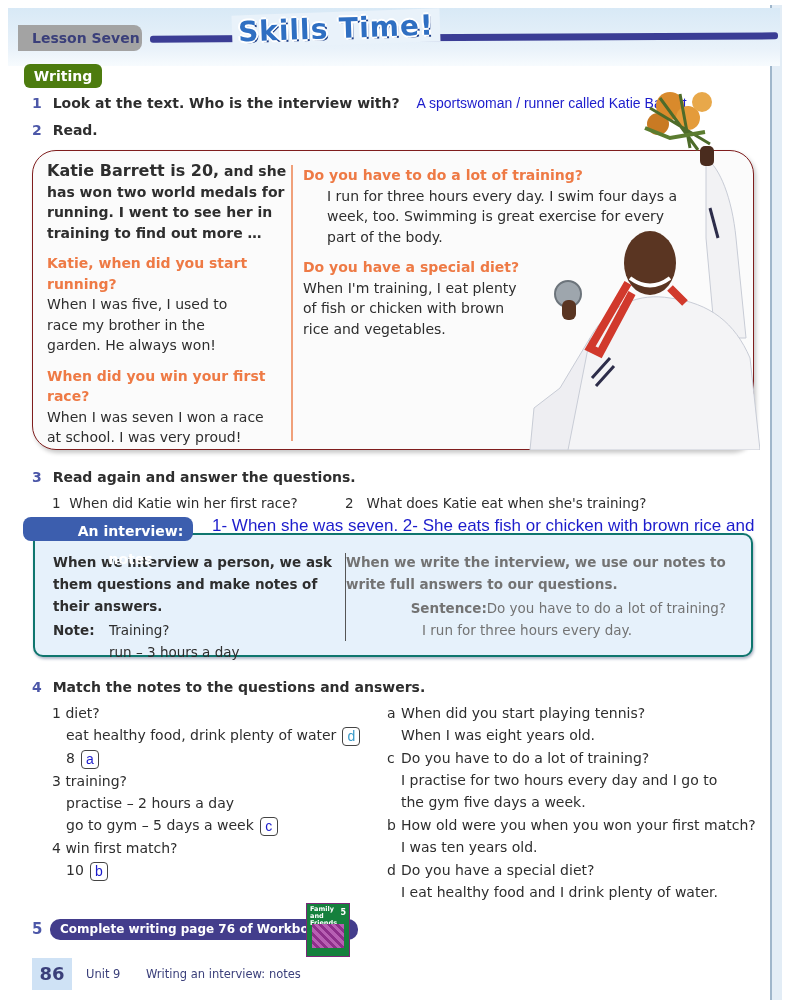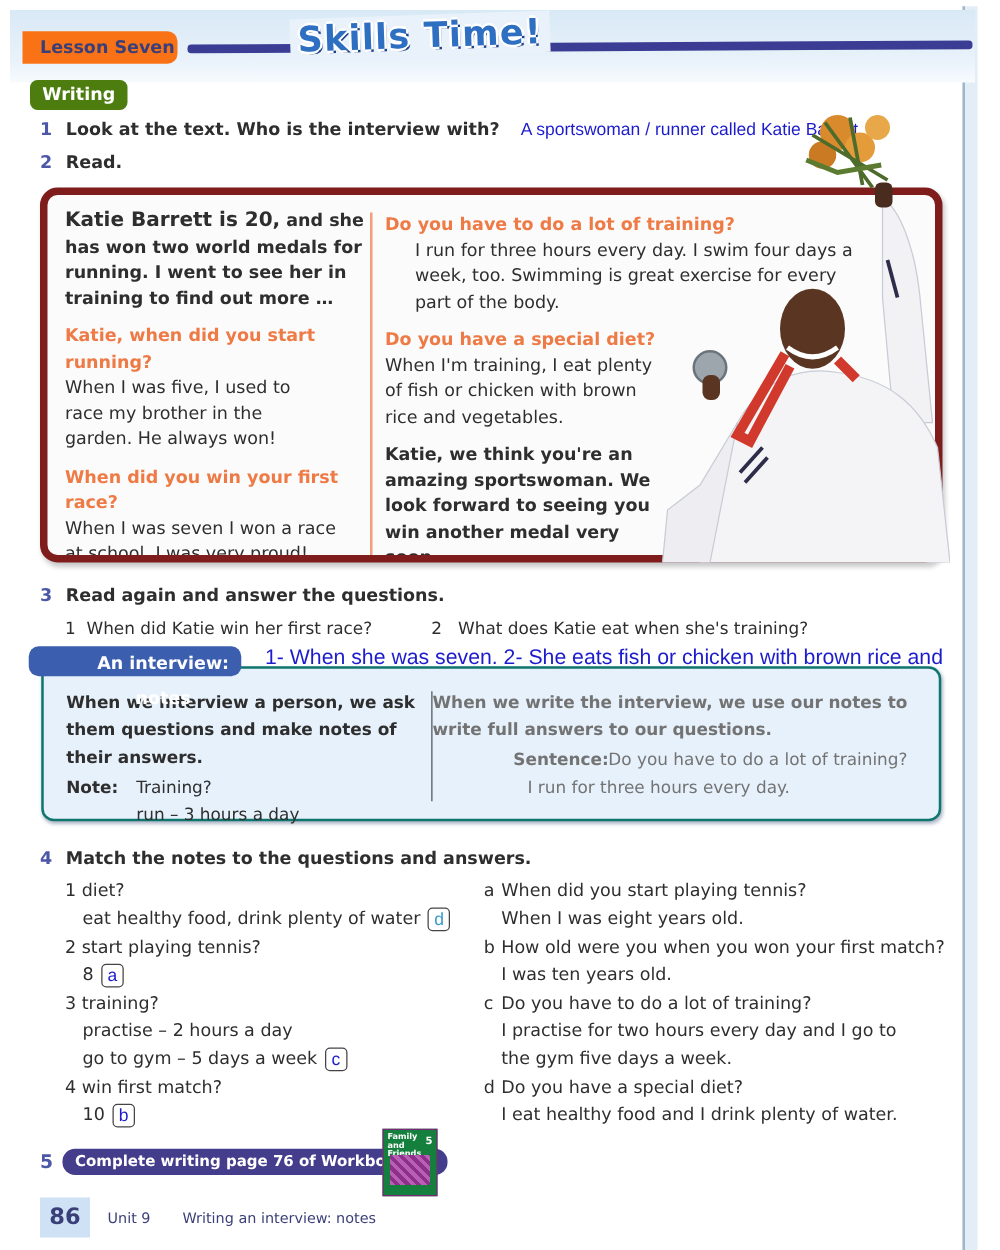--- a/index.html
+++ b/index.html
@@ -6,32 +6,32 @@
     html, body { width: 800px; height: 1000px; overflow: hidden; background: #ffffff; }
     body { font-family: "DejaVu Sans", sans-serif; color: #2a2a2a; position: relative; }
 
     .page { position: absolute; left: 0; top: 0; width: 800px; height: 1000px; background: #fff; }
 
     
     .edge-strip { position: absolute; right: 18px; top: 5px; width: 12px; height: 995px; background: #e3edf6; border-left: 2px solid #9fb6cb; }
 
     
     .header-band { position: absolute; left: 8px; top: 8px; width: 772px; height: 58px; background: linear-gradient(#d8e9f6, #e9f2fa 70%, #f7fbfe); }
-    .lesson-tab { position: absolute; left: 18px; top: 25px; width: 124px; height: 26px; background: #f97316; border-radius: 0 8px 8px 0; color: #3a3f7a; font-weight: bold; font-size: 14px; line-height: 26px; padding-left: 14px; }
+    .lesson-tab { position: absolute; left: 18px; top: 25px; width: 124px; height: 26px; background: #a3a3a3; border-radius: 0 8px 8px 0; color: #3a3f7a; font-weight: bold; font-size: 14px; line-height: 26px; padding-left: 14px; }
     .header-line { position: absolute; left: 150px; top: 34px; width: 628px; height: 7px; background: #3b3d95; border-radius: 3px; transform: skewY(-0.3deg); }
     .skills-title { position: absolute; left: 232px; top: 12px; font-size: 28px; font-weight: bold; color: #2f6fc2; letter-spacing: 1px; text-shadow: 2px 0 0 #fff, -2px 0 0 #fff, 0 2px 0 #fff, 0 -2px 0 #fff, 2px 2px 0 #1d3f88; transform: rotate(-2deg); background: #e9f2fa; padding: 0 6px; }
 
     .writing-tab { position: absolute; left: 24px; top: 64px; width: 78px; height: 24px; background: #4d7c0f; color: #fff; font-weight: bold; font-size: 14px; line-height: 24px; text-align: center; border-radius: 6px; }
 
     .q-line { position: absolute; left: 32px; font-size: 14px; font-weight: bold; color: #2e2e2e; }
     .q-num { color: #4c57a8; margin-right: 6px; }
     .answer-blue { font-family: "Liberation Sans", sans-serif; color: #1c1ccc; font-size: 14px; font-weight: normal; }
 
     
-    .read-panel { position: absolute; left: 32px; top: 150px; width: 722px; height: 300px; border: 6px solid #7f1d1d; border-radius: 14px; background: #fbfbfb; box-shadow: 2px 3px 4px #c9c9c9; overflow: hidden; }
+    .read-panel { position: absolute; left: 32px; top: 150px; width: 722px; height: 300px; border: 1px solid #7f1d1d; border-radius: 24px; background: #fbfbfb; box-shadow: 2px 3px 4px #c9c9c9; overflow: hidden; }
     .col { position: absolute; font-size: 14px; line-height: 20.5px; color: #2e2e2e; }
     .col-left { left: 14px; top: 10px; width: 240px; }
     .col-right { left: 270px; top: 14px; width: 370px; }
     .col-divider { position: absolute; left: 258px; top: 14px; width: 2px; height: 276px; background: #f0a07a; }
     .intro { font-weight: bold; }
     .intro .big { font-size: 16px; }
     .orange-q { color: #ee7a45; font-weight: bold; margin-top: 10px; }
     .col-right .orange-q:first-child { margin-top: 0; }
     .closing { font-weight: bold; margin-top: 10px; }
 
@@ -106,21 +106,20 @@
       <div style="width:210px;">When I was five, I used to race my brother in the garden. He always won!</div>
       <div class="orange-q">When did you win your first race?</div>
       <div style="width:228px;">When I was seven I won a race at school. I was very proud!</div>
     </div>
     <div class="col-divider"></div>
     <div class="col col-right">
       <div class="orange-q">Do you have to do a lot of training?</div>
       <div style="width:370px;margin-left:24px;">I run for three hours every day. I swim four days a week, too. Swimming is great exercise for every part of the body.</div>
       <div class="orange-q">Do you have a special diet?</div>
       <div style="width:215px;">When I'm training, I eat plenty of fish or chicken with brown rice and vegetables.</div>
-      <div class="closing" style="width:232px;">Katie, we think you're an amazing sportswoman. We look forward to seeing you win another medal very soon.</div>
     </div>
   </div>
 
   <svg class="athlete" viewBox="0 0 240 362">
 
     <g>
       <circle cx="150" cy="18" r="14" fill="#d98a2c"></circle>
       <circle cx="168" cy="30" r="12" fill="#e49b3a"></circle>
       <circle cx="138" cy="36" r="11" fill="#c97a23"></circle>
       <circle cx="182" cy="14" r="10" fill="#e8a84a"></circle>
@@ -182,46 +181,45 @@
     <span class="q-num">4</span>
     <span>Match the notes to the questions and answers.</span>
   </div>
 
   <div class="match-left">
     <div class="item">
       <div><span>1</span>&nbsp;<span>diet?</span></div>
       <div class="indent"><span>eat healthy food, drink plenty of water</span><span class="ans-box teal">d</span></div>
     </div>
     <div class="item">
-      <div><span>2</span>&nbsp;<span>start playing tennis?</span></div>
       <div class="indent"><span>8</span><span class="ans-box">a</span></div>
     </div>
     <div class="item">
       <div><span>3</span>&nbsp;<span>training?</span></div>
       <div class="indent">practise – 2 hours a day</div>
       <div class="indent"><span>go to gym – 5 days a week</span><span class="ans-box">c</span></div>
     </div>
     <div class="item">
       <div><span>4</span>&nbsp;<span>win first match?</span></div>
       <div class="indent"><span>10</span><span class="ans-box">b</span></div>
     </div>
   </div>
 
   <div class="match-right">
     <div class="item">
       <div><span class="letter">a</span><span>When did you start playing tennis?</span></div>
       <div class="indent">When I was eight years old.</div>
     </div>
     <div class="item">
+      <div><span class="letter">c</span><span>Do you have to do a lot of training?</span></div>
+      <div class="indent" style="width:350px;">I practise for two hours every day and I go to the gym five days a week.</div>
+    </div>
+    <div class="item">
       <div><span class="letter">b</span><span>How old were you when you won your first match?</span></div>
       <div class="indent">I was ten years old.</div>
-    </div>
-    <div class="item">
-      <div><span class="letter">c</span><span>Do you have to do a lot of training?</span></div>
-      <div class="indent" style="width:350px;">I practise for two hours every day and I go to the gym five days a week.</div>
     </div>
     <div class="item">
       <div><span class="letter">d</span><span>Do you have a special diet?</span></div>
       <div class="indent">I eat healthy food and I drink plenty of water.</div>
     </div>
   </div>
 
   <div class="s5-num">5</div>
   <div class="s5-bar">Complete writing page 76 of Workbook 5.</div>
   <div class="workbook">

